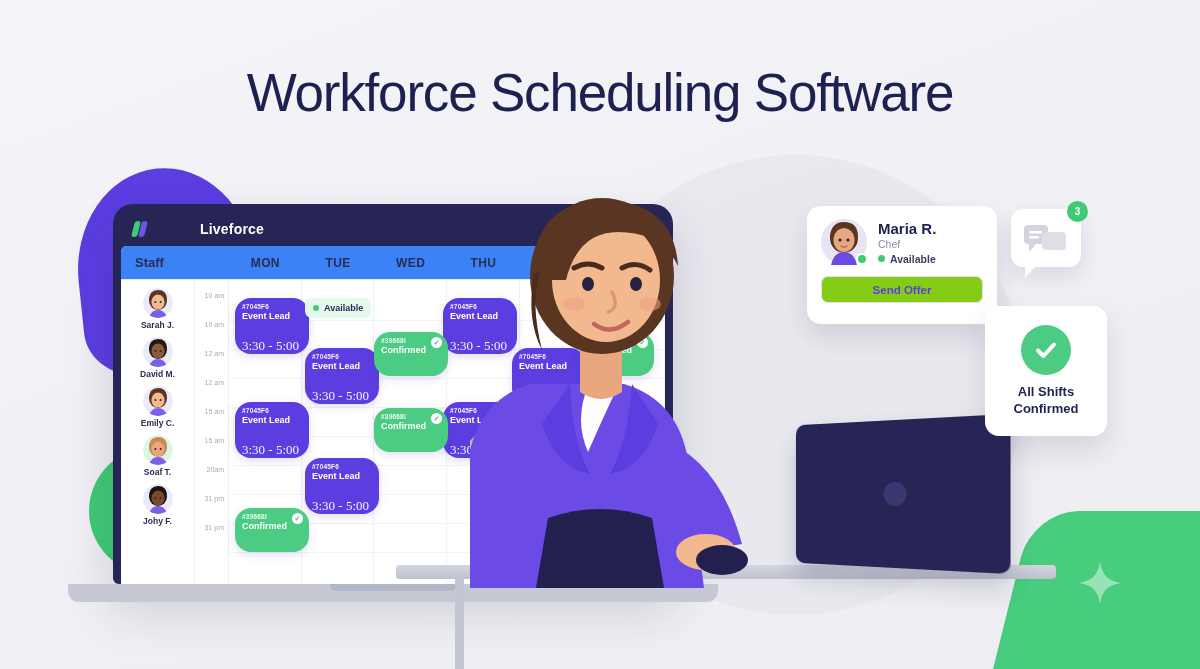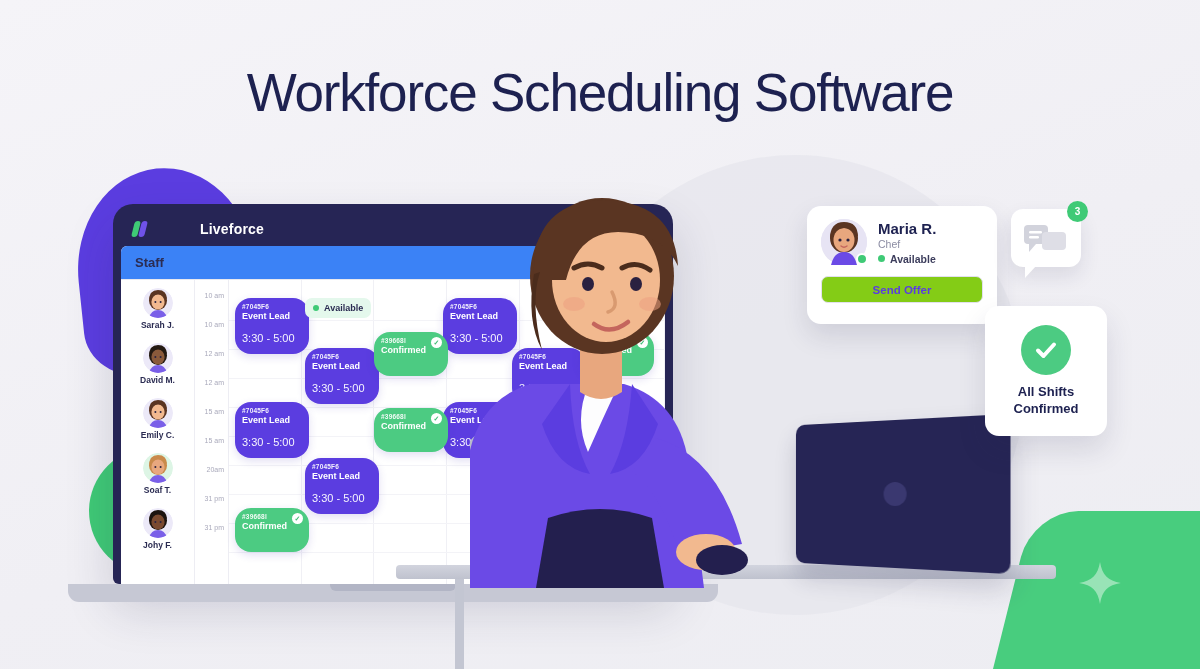--- a/index.html
+++ b/index.html
@@ -105,21 +105,21 @@
   .cal-head .day {
     flex: 1; text-align: center;
     font-size: 12px; font-weight: 700; color: #2b2c52; letter-spacing: .4px;
   }
 
   .cal-body { flex: 1; display: flex; position: relative; }
 
   .staff-rail {
     width: 74px; flex: 0 0 74px; border-right: 1px solid #ededf3;
     display: flex; flex-direction: column; align-items: center;
-    padding-top: 8px; gap: 13px;
+    padding-top: 8px; gap: 7px;
   }
   .staff-cell { width: 74px; text-align: center; }
   .avatar {
     width: 30px; height: 30px; border-radius: 50%;
     margin: 0 auto 2px auto; position: relative; overflow: hidden;
   }
   .staff-name { font-size: 8.5px; font-weight: 700; color: #2b2c52; }
 
   .time-rail {
     width: 34px; flex: 0 0 34px;
@@ -140,21 +140,21 @@
 
   .chip {
     position: absolute; border-radius: 16px;
     padding: 5px 7px; color: #fff; overflow: hidden;
     box-shadow: 0 3px 8px rgba(70,50,180,.16);
   }
   .chip.shift { background: #5b3de0; }
   .chip.conf  { background: #4ccb82; }
   .chip .code { font-size: 6.5px; font-weight: 700; opacity: .92; letter-spacing: .2px; }
   .chip .role { font-size: 9px; font-weight: 700; margin-top: 1px; }
-  .chip .time { font-size: 11px; font-weight: 500; margin-top: 11px; opacity: .95; }
+  .chip .time { font-size: 13px; font-weight: 500; margin-top: 17px; opacity: .95; font-family: Liberation Serif, serif; }
   .chip .tick {
     position: absolute; right: 6px; top: 5px;
     width: 11px; height: 11px; border-radius: 50%;
     background: #fff; color: #3fbd74;
     font-size: 7px; line-height: 11px; text-align: center; font-weight: 700;
   }
   .avail {
     position: absolute; background: #e4f8ec; border-radius: 7px;
     padding: 5px 8px; display: flex; align-items: center; gap: 5px;
     font-size: 9px; font-weight: 700; color: #2b2c52; white-space: nowrap;
@@ -268,20 +268,28 @@
           <i class="a"></i>
           <i class="b"></i>
         </span>
       <span class="lf-name">Liveforce</span>
     </div>
 
     <div class="screen">
       <div class="cal-head">
         <div class="staffcol">Staff</div>
         <div class="gap"></div>
+        <div id="dayheads" style="flex:1;display:flex;">
+            <div class="day">MON</div>
+            <div class="day">TUE</div>
+            <div class="day">WED</div>
+            <div class="day">THU</div>
+            <div class="day">FRI</div>
+            <div class="day">SUN</div>
+          </div>
       </div>
 
       <div class="cal-body">
         <div class="staff-rail" id="staffrail">
             <div class="staff-cell">
               <div class="avatar"><svg viewBox="0 0 30 30" width="30" height="30">
                   <circle cx="15" cy="15" r="15" fill="#ece9f8"></circle>
                   <ellipse cx="15" cy="12.5" rx="9" ry="9.5" fill="#5a3522"></ellipse>
                   <ellipse cx="15" cy="14" rx="6.6" ry="7.6" fill="#f2b98f"></ellipse>
                   <path d="M6 13 q0 -11 9 -11 q9 0 9 9.5 q-3.2 -5.6 -9 -5.6 q-6.4 0 -9 7.1 Z" fill="#5a3522"></path>

